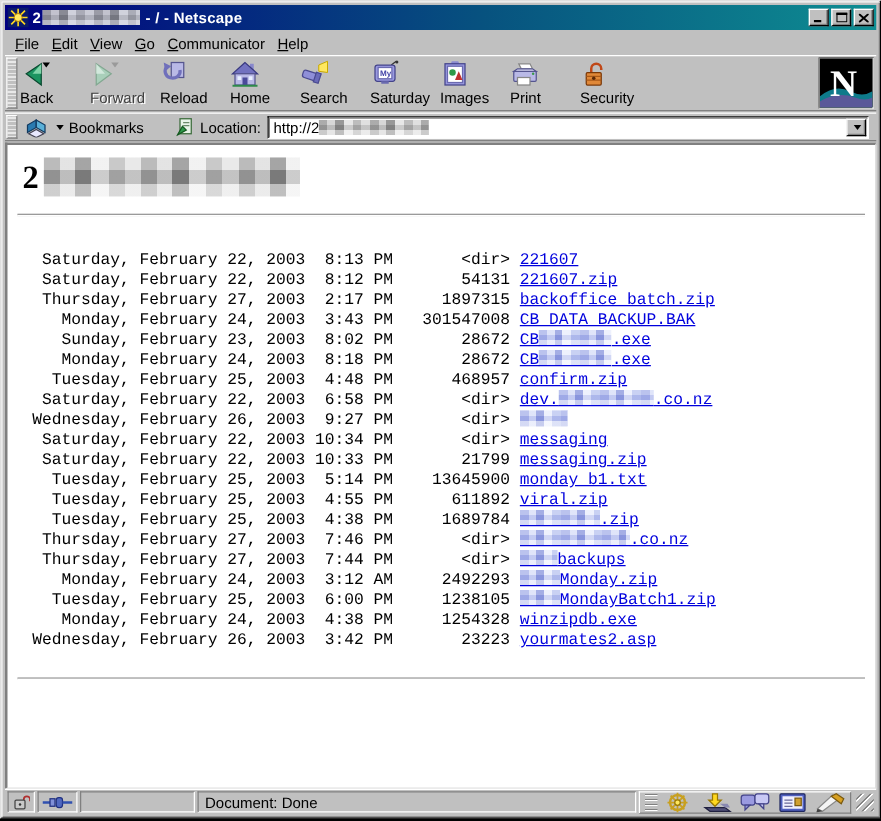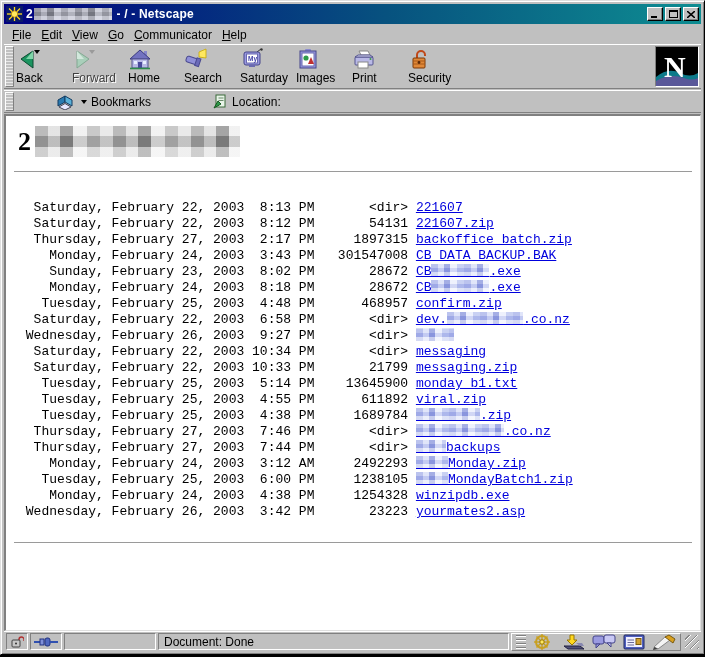--- a/index.html
+++ b/index.html
@@ -61,21 +61,21 @@
   .logo-box {
     width:44px; height:41px; margin:1px 2px 0 0; flex:0 0 auto;
     border-top:1px solid #808080; border-left:1px solid #808080;
     border-right:1px solid #fff; border-bottom:1px solid #fff;
     background:#000;
   }
   
   .bookbar {
     position:absolute; left:3px; top:89px; right:3px; height:23px;
     border-top:1px solid #fff; border-bottom:1px solid #808080;
-    display:flex; align-items:center; font-size:12px;gap:36px;
+    display:flex; align-items:center; font-size:12px;
   }
   .bookbar .grip { height:19px; }
   .bookmarks-btn { display:flex; align-items:center; gap:4px; padding:0 8px 0 4px; }
   .drop-tri { width:0; height:0; border-left:3px solid transparent;
     border-right:3px solid transparent; border-top:4px solid #000;
     display:inline-block; margin-left:1px; vertical-align:top; }
   .loc-group { display:flex; align-items:center; gap:5px; margin-left:18px; flex:1 1 auto; padding-right:6px;}
   .location-input {
     flex:1 1 auto; height:18px; background:#fff;
     border-top:1px solid #000; border-left:1px solid #000;
@@ -223,20 +223,28 @@
       <span class="tb-btn disabled">
         <svg class="tb-icon" viewBox="0 0 24 22">
           <polygon points="5,3 17,11 5,20" fill="#a9cfba" stroke="#83a892" stroke-width="1"></polygon>
           <polygon points="5,3 12,11 5,11" fill="#d2e8dc"></polygon>
           <polygon points="17,2 23,2 20,6" fill="#9a9a9a"></polygon>
         </svg>
         <span class="tb-label">Forward</span>
       </span>
       <span class="tb-btn">
         <svg class="tb-icon" viewBox="0 0 24 22">
+          <rect x="9" y="2" width="10" height="12" fill="#b9b9e6" stroke="#55558f"></rect>
+          <path d="M16 8 A6 5.5 0 1 1 6 5" fill="none" stroke="#7070bb" stroke-width="2.6"></path>
+          <polygon points="3,2 9,5 4,9" fill="#7070bb"></polygon>
+        </svg>
+        <span class="tb-label">Reload</span>
+      </span>
+      <span class="tb-btn">
+        <svg class="tb-icon" viewBox="0 0 24 22">
           <rect x="16" y="3" width="3" height="5" fill="#8888cc"></rect>
           <polygon points="12,2 2,11 22,11" fill="#7272c0" stroke="#3a3a80"></polygon>
           <rect x="4" y="11" width="16" height="9" fill="#b9b9e6" stroke="#55558f"></rect>
           <rect x="10" y="14" width="4" height="6" fill="#4a4a9a"></rect>
           <rect x="6" y="13" width="3" height="3" fill="#e8f0ff"></rect>
           <rect x="15" y="13" width="3" height="3" fill="#e8f0ff"></rect>
           <line x1="2" y1="20.5" x2="22" y2="20.5" stroke="#2e8a4a" stroke-width="1.6"></line>
         </svg>
         <span class="tb-label">Home</span>
       </span>
@@ -314,20 +322,23 @@
       <span>Bookmarks</span>
     </span>
     <span class="loc-group">
       <svg width="14" height="15" viewBox="0 0 14 15">
         <rect x="3" y="1" width="9" height="12" fill="#e8f4e8" stroke="#3a6a3a"></rect>
         <polygon points="1,14 8,10 5,7" fill="#2e9a4a" stroke="#14581f"></polygon>
         <line x1="5.5" y1="4" x2="10.5" y2="4" stroke="#6a8a6a"></line>
         <line x1="5.5" y1="6.5" x2="10.5" y2="6.5" stroke="#6a8a6a"></line>
       </svg>
       <span>Location:</span>
+      <span class="location-input"><span>http://2</span><span class="censor url-censor"></span>
+        <span class="combo-btn"><span class="drop-tri"></span></span>
+      </span>
     </span>
   </div>
 
   <div class="content">
     <h1 class="page-heading">
         <span>2</span>
         <span class="censor heading-censor"></span>
       </h1>
     <div class="rule"></div>
     <div class="listing"><div class="listing-row"><span>  Saturday, February 22, 2003  8:13 PM       &lt;dir&gt; </span><a class="listing-link">221607</a></div><div class="listing-row"><span>  Saturday, February 22, 2003  8:12 PM       54131 </span><a class="listing-link">221607.zip</a></div><div class="listing-row"><span>  Thursday, February 27, 2003  2:17 PM     1897315 </span><a class="listing-link">backoffice batch.zip</a></div><div class="listing-row"><span>    Monday, February 24, 2003  3:43 PM   301547008 </span><a class="listing-link">CB DATA BACKUP.BAK</a></div><div class="listing-row"><span>    Sunday, February 23, 2003  8:02 PM       28672 </span><a class="listing-link">CB<span class="censor blue" style="width: 58px;"></span>.exe</a></div><div class="listing-row"><span>    Monday, February 24, 2003  8:18 PM       28672 </span><a class="listing-link">CB<span class="censor blue" style="width: 58px;"></span>.exe</a></div><div class="listing-row"><span>   Tuesday, February 25, 2003  4:48 PM      468957 </span><a class="listing-link">confirm.zip</a></div><div class="listing-row"><span>  Saturday, February 22, 2003  6:58 PM       &lt;dir&gt; </span><a class="listing-link">dev.<span class="censor blue" style="width: 76px;"></span>.co.nz</a></div><div class="listing-row"><span> Wednesday, February 26, 2003  9:27 PM       &lt;dir&gt; </span><a class="listing-link"><span class="censor blue nou" style="width: 38px;"></span></a></div><div class="listing-row"><span>  Saturday, February 22, 2003 10:34 PM       &lt;dir&gt; </span><a class="listing-link">messaging</a></div><div class="listing-row"><span>  Saturday, February 22, 2003 10:33 PM       21799 </span><a class="listing-link">messaging.zip</a></div><div class="listing-row"><span>   Tuesday, February 25, 2003  5:14 PM    13645900 </span><a class="listing-link">monday b1.txt</a></div><div class="listing-row"><span>   Tuesday, February 25, 2003  4:55 PM      611892 </span><a class="listing-link">viral.zip</a></div><div class="listing-row"><span>   Tuesday, February 25, 2003  4:38 PM     1689784 </span><a class="listing-link"><span class="censor blue" style="width: 64px;"></span>.zip</a></div><div class="listing-row"><span>  Thursday, February 27, 2003  7:46 PM       &lt;dir&gt; </span><a class="listing-link"><span class="censor blue" style="width: 88px;"></span>.co.nz</a></div><div class="listing-row"><span>  Thursday, February 27, 2003  7:44 PM       &lt;dir&gt; </span><a class="listing-link"><span class="censor blue" style="width: 30px;"></span>backups</a></div><div class="listing-row"><span>    Monday, February 24, 2003  3:12 AM     2492293 </span><a class="listing-link"><span class="censor blue" style="width: 32px;"></span>Monday.zip</a></div><div class="listing-row"><span>   Tuesday, February 25, 2003  6:00 PM     1238105 </span><a class="listing-link"><span class="censor blue" style="width: 32px;"></span>MondayBatch1.zip</a></div><div class="listing-row"><span>    Monday, February 24, 2003  4:38 PM     1254328 </span><a class="listing-link">winzipdb.exe</a></div><div class="listing-row"><span> Wednesday, February 26, 2003  3:42 PM       23223 </span><a class="listing-link">yourmates2.asp</a></div></div>

